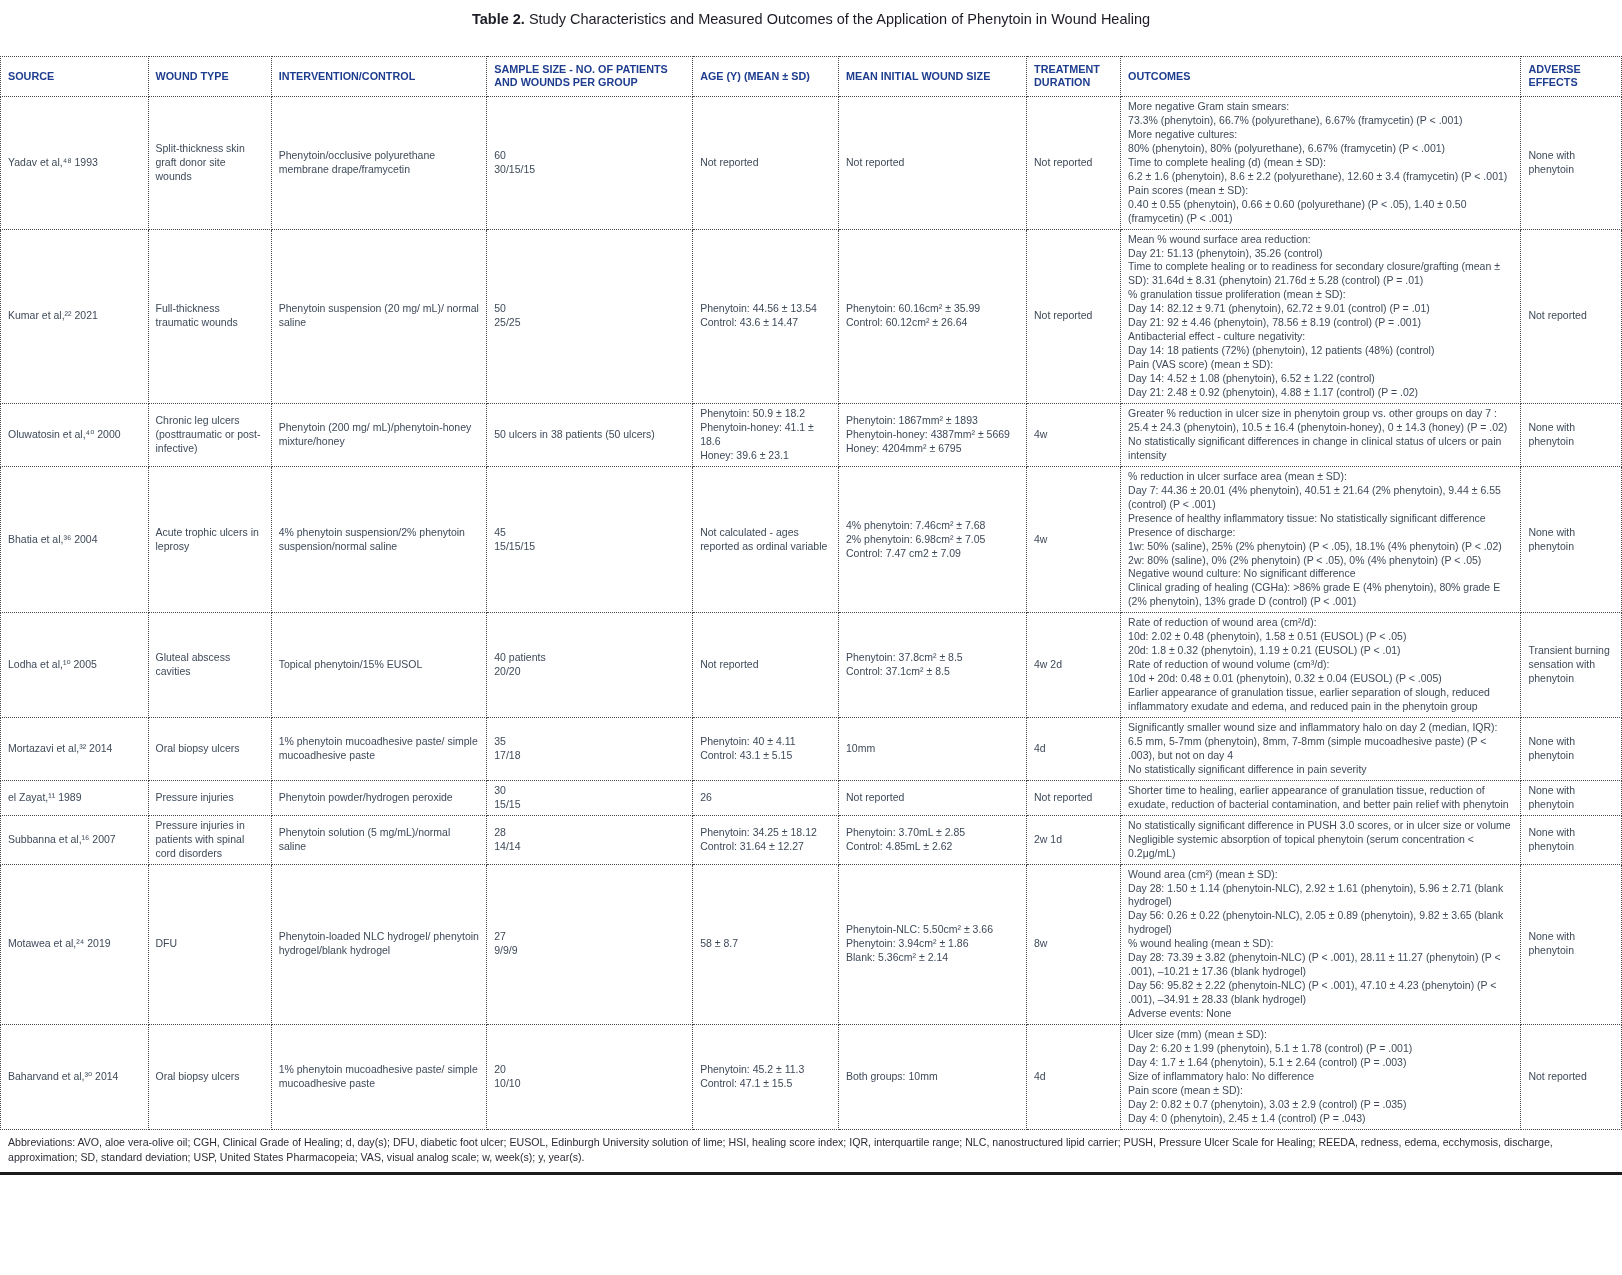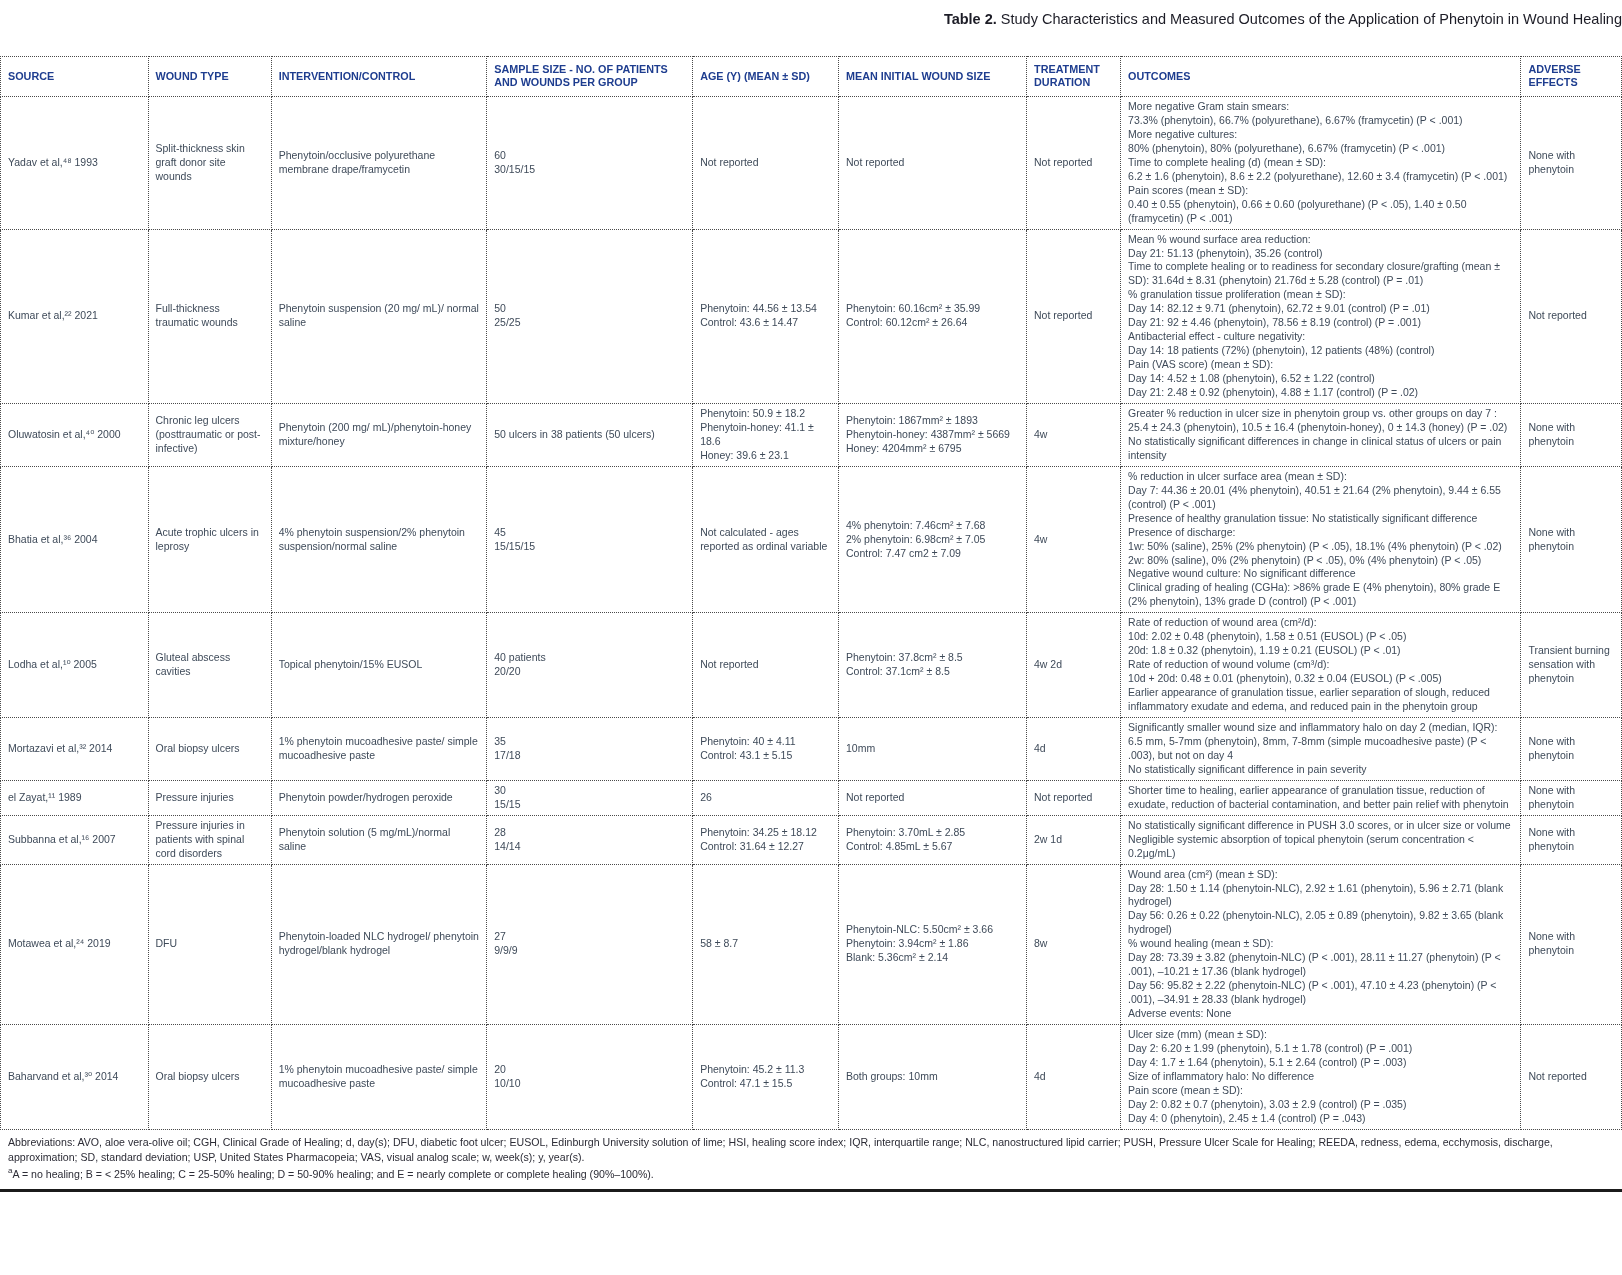--- a/index.html
+++ b/index.html
@@ -4,21 +4,21 @@
 <style>
   * { box-sizing: border-box; }
   body {
     margin: 0;
     background: #ffffff;
     font-family: "Liberation Sans", "DejaVu Sans", sans-serif;
     color: #3e4a59;
   }
   .page { width: 1622px; min-height: 1275px; background: #fff; }
   .title {
-    text-align: right;
+    text-align: center;
     font-size: 14.5px;
     color: #1c1c26;
     padding: 11px 0 9px 0;
   }
   .title .bold { font-weight: bold; }
   table {
     width: 100%;
     border-collapse: collapse;
     table-layout: fixed;
     font-size: 10.5px;
@@ -184,21 +184,21 @@
           <td>Not calculated - ages reported as ordinal variable</td>
           <td>
             <div class="line">4% phenytoin: 7.46cm² ± 7.68</div>
             <div class="line">2% phenytoin: 6.98cm² ± 7.05</div>
             <div class="line">Control: 7.47 cm2 ± 7.09</div>
           </td>
           <td>4w</td>
           <td>
             <div class="line">% reduction in ulcer surface area (mean ± SD):</div>
             <div class="line">Day 7: 44.36 ± 20.01 (4% phenytoin), 40.51 ± 21.64 (2% phenytoin), 9.44 ± 6.55 (control) (P &lt; .001)</div>
-            <div class="line">Presence of healthy granulation tissue: No statistically significant difference</div>
+            <div class="line">Presence of healthy inflammatory tissue: No statistically significant difference</div>
             <div class="line">Presence of discharge:</div>
             <div class="line">1w: 50% (saline), 25% (2% phenytoin) (P &lt; .05), 18.1% (4% phenytoin) (P &lt; .02)</div>
             <div class="line">2w: 80% (saline), 0% (2% phenytoin) (P &lt; .05), 0% (4% phenytoin) (P &lt; .05)</div>
             <div class="line">Negative wound culture: No significant difference</div>
             <div class="line">Clinical grading of healing (CGHa): &gt;86% grade E (4% phenytoin), 80% grade E (2% phenytoin), 13% grade D (control) (P &lt; .001)</div>
           </td>
           <td>None with phenytoin</td>
         </tr>
         <tr>
           <td>Lodha et al,¹⁰ 2005</td>
@@ -267,21 +267,21 @@
           <td>
             <div class="line">28</div>
             <div class="line">14/14</div>
           </td>
           <td>
             <div class="line">Phenytoin: 34.25 ± 18.12</div>
             <div class="line">Control: 31.64 ± 12.27</div>
           </td>
           <td>
             <div class="line">Phenytoin: 3.70mL ± 2.85</div>
-            <div class="line">Control: 4.85mL ± 5.67</div>
+            <div class="line">Control: 4.85mL ± 2.62</div>
           </td>
           <td>2w 1d</td>
           <td>
             <div class="line">No statistically significant difference in PUSH 3.0 scores, or in ulcer size or volume</div>
             <div class="line">Negligible systemic absorption of topical phenytoin (serum concentration &lt; 0.2μg/mL)</div>
           </td>
           <td>None with phenytoin</td>
         </tr>
         <tr>
           <td>Motawea et al,²⁴ 2019</td>
@@ -332,16 +332,15 @@
             <div class="line">Day 2: 0.82 ± 0.7 (phenytoin), 3.03 ± 2.9 (control) (P = .035)</div>
             <div class="line">Day 4: 0 (phenytoin), 2.45 ± 1.4 (control) (P = .043)</div>
           </td>
           <td>Not reported</td>
         </tr>
       </tbody>
   </table>
 
   <div class="footnotes">
       <div class="fn-line"><span>Abbreviations: AVO, aloe vera-olive oil; CGH, Clinical Grade of Healing; d, day(s); DFU, diabetic foot ulcer; EUSOL, Edinburgh University solution of lime; HSI, healing score index; IQR, interquartile range; NLC, nanostructured lipid carrier; PUSH, Pressure Ulcer Scale for Healing; REEDA, redness, edema, ecchymosis, discharge, approximation; SD, standard deviation; USP, United States Pharmacopeia; VAS, visual analog scale; w, week(s); y, year(s).</span></div>
-      <div class="fn-line"><sup>a</sup><span>A = no healing; B = &lt; 25% healing; C = 25-50% healing; D = 50-90% healing; and E = nearly complete or complete healing (90%–100%).</span></div>
     </div>
   <div class="bottom-rule"></div>
 </div>
 
 </body></html>

